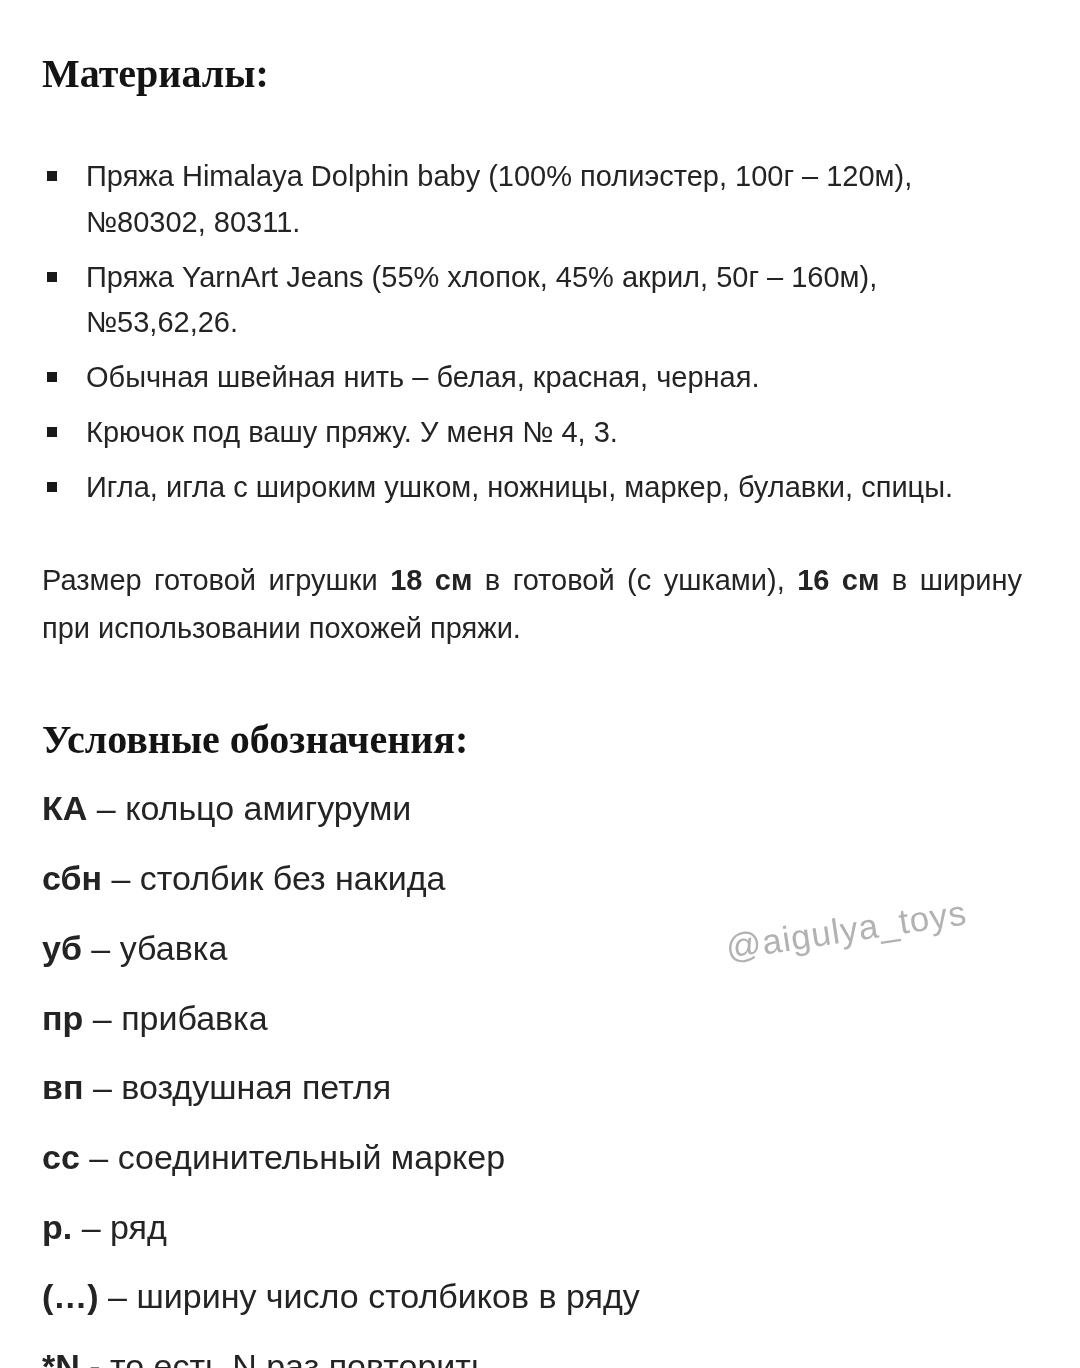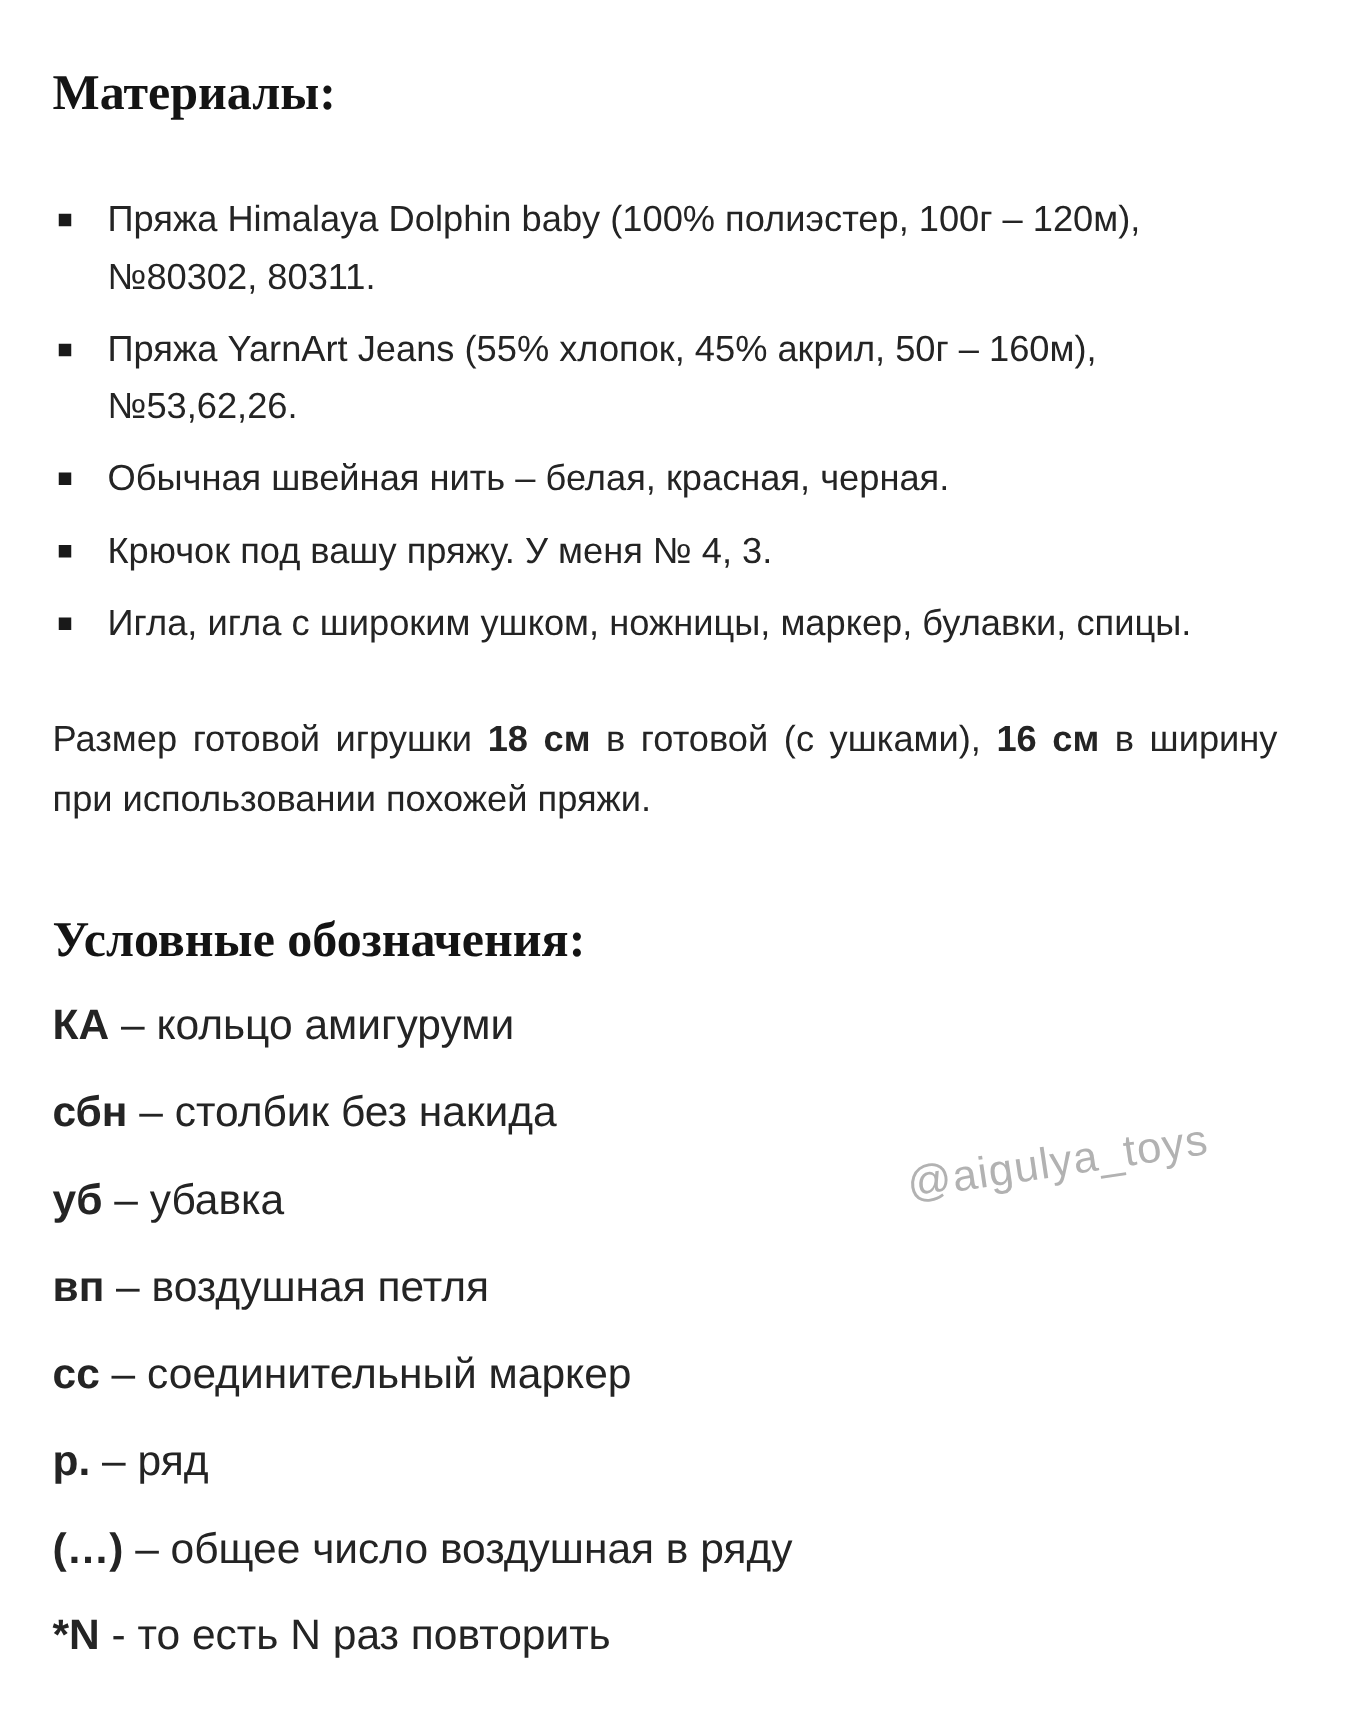--- a/index.html
+++ b/index.html
@@ -36,21 +36,20 @@
     list-style: none;
     margin: 0;
     padding: 0;
   }
   ul.materials-list li {
     position: relative;
     padding-left: 44px;
     margin-bottom: 9px;
     font-size: 29px;
     line-height: 1.58;
-    margin-top: 12px;
   }
   .bullet-sq {
     position: absolute;
     left: 5px;
     top: 17px;
     width: 10px;
     height: 10px;
     background: #191919;
   }
 
@@ -113,22 +112,23 @@
   </ul>
 
   <p class="size-note"><span>Размер готовой игрушки </span><b>18 см</b><span> в готовой (с ушками), </span><b>16 см</b><span> в ширину при использовании похожей пряжи.</span></p>
 
   <h1 class="heading legend">Условные обозначения:</h1>
 
   <div>
     <p class="legend-row"><b>КА</b><span> – </span><span>кольцо амигуруми</span></p>
     <p class="legend-row"><b>сбн</b><span> – </span><span>столбик без накида</span></p>
     <p class="legend-row"><b>уб</b><span> – </span><span>убавка</span></p>
+    <p class="legend-row"><b>пр</b><span> – </span><span>прибавка</span></p>
     <p class="legend-row"><b>вп</b><span> – </span><span>воздушная петля</span></p>
     <p class="legend-row"><b>сс</b><span> – </span><span>соединительный маркер</span></p>
     <p class="legend-row"><b>р.</b><span> – </span><span>ряд</span></p>
-    <p class="legend-row"><b>(…)</b><span> – </span><span>общее число воздушная в ряду</span></p>
+    <p class="legend-row"><b>(…)</b><span> – </span><span>ширину число столбиков в ряду</span></p>
     <p class="legend-row"><b>*N</b><span> - </span><span>то есть N раз повторить</span></p>
   </div>
 
   <div class="watermark">@aigulya_toys</div>
 
 </div>
 
 </body></html>

